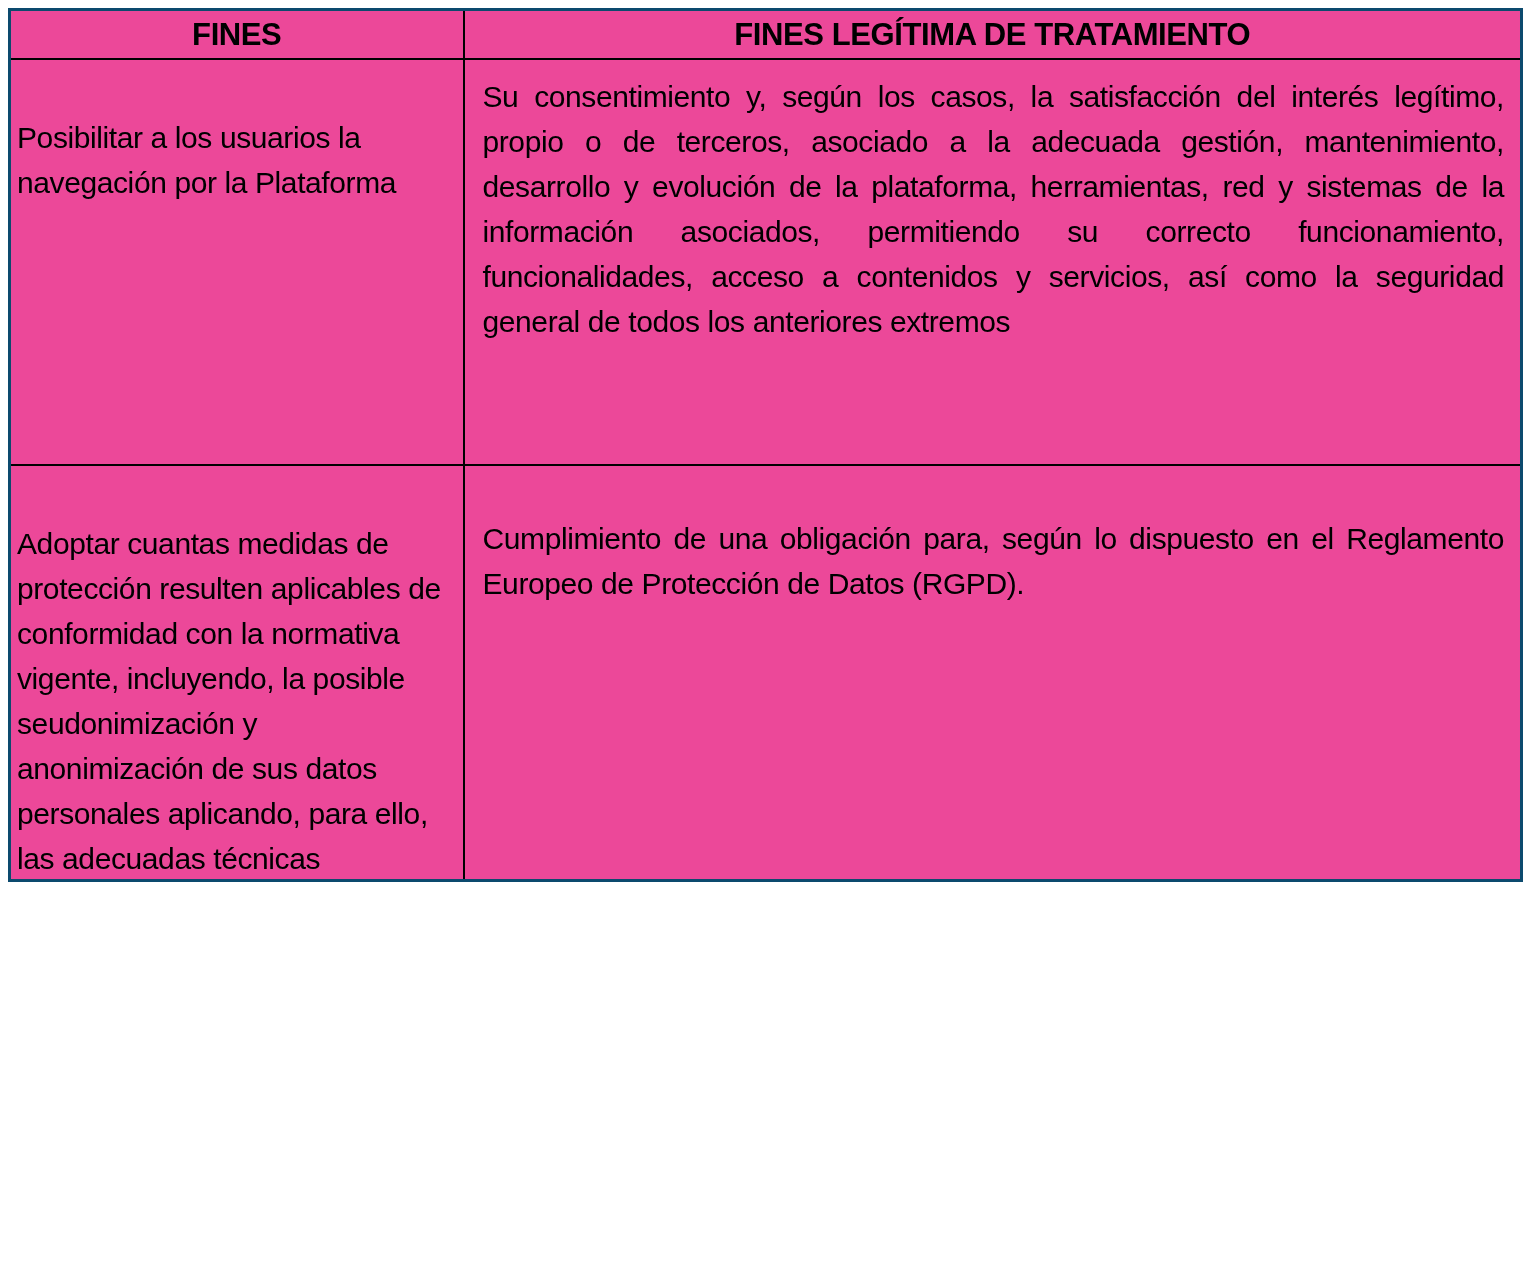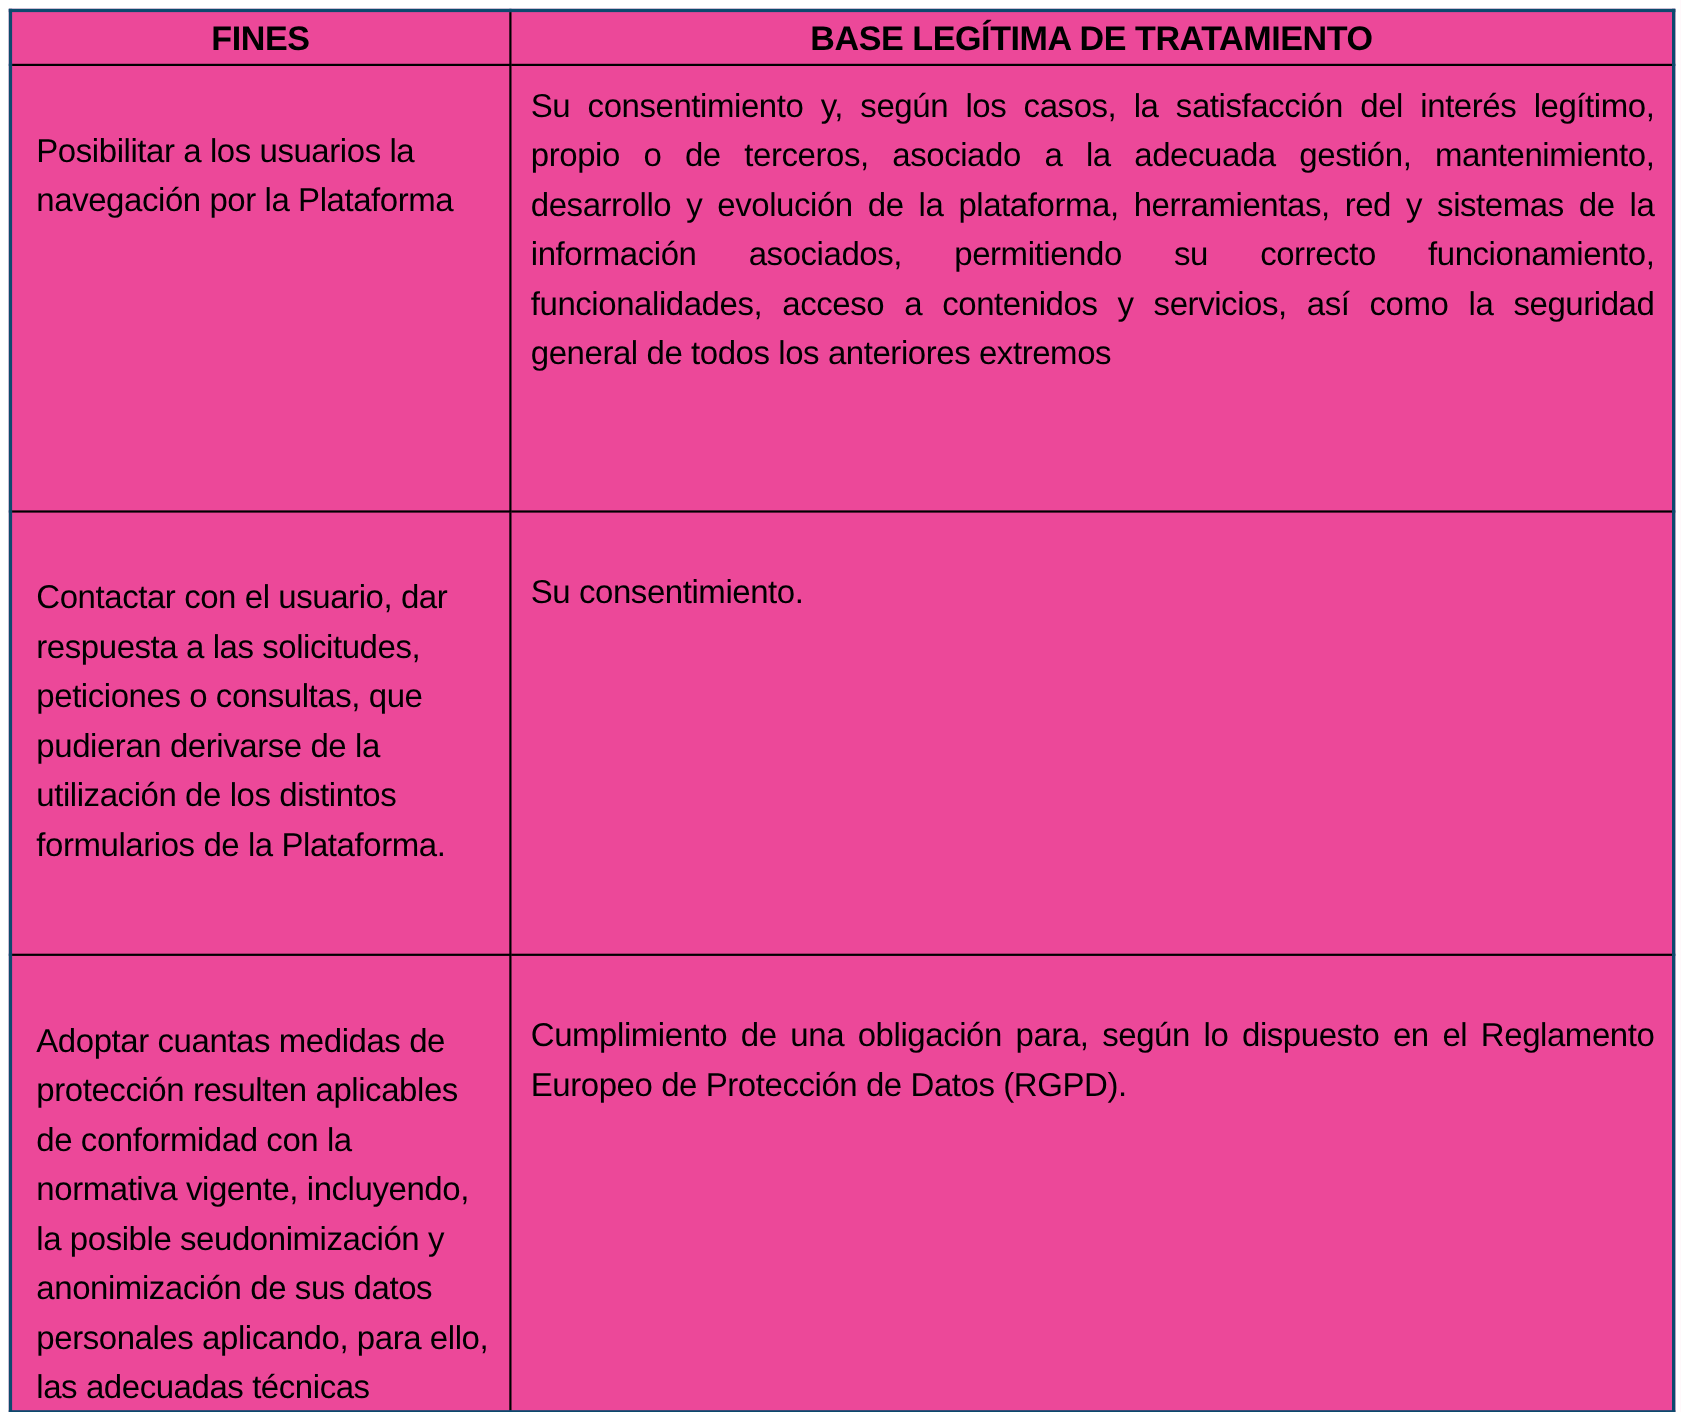--- a/index.html
+++ b/index.html
@@ -48,21 +48,21 @@
     font-size: 30px;
     line-height: 45px;
     letter-spacing: -0.4px;
   }
   
   .r1 .cell { height: 404px; }
   .r2 .cell { height: 401px; }
   .r3 .cell { height: 413px; }
   
   .cell.fin {
-    padding: 55px 14px 8px 22px;
+    padding: 55px 14px 8px 6px;
     text-align: left;
   }
   
   .cell.base {
     padding: 50px 16px 8px 18px;
     text-align: justify;
   }
   .r1 .cell.base {
     padding-top: 14px;
   }
@@ -75,39 +75,31 @@
     <colgroup>
       <col class="c1">
       <col class="c2">
     </colgroup>
     <thead>
       <tr>
         <th>
           <div class="cell">FINES</div>
         </th>
         <th>
-          <div class="cell">BASE LEGÍTIMA DE TRATAMIENTO</div>
+          <div class="cell">FINES LEGÍTIMA DE TRATAMIENTO</div>
         </th>
       </tr>
     </thead>
     <tbody>
       <tr class="r1">
         <td>
           <div class="cell fin">Posibilitar a los usuarios la navegación por la Plataforma</div>
         </td>
         <td>
           <div class="cell base">Su consentimiento y, según los casos, la satisfacción del interés legítimo, propio o de terceros, asociado a la adecuada gestión, mantenimiento, desarrollo y evolución de la plataforma, herramientas, red y sistemas de la información asociados, permitiendo su correcto funcionamiento, funcionalidades, acceso a contenidos y servicios, así como la seguridad general de todos los anteriores extremos</div>
-        </td>
-      </tr>
-      <tr class="r2">
-        <td>
-          <div class="cell fin">Contactar con el usuario, dar respuesta a las solicitudes, peticiones o consultas, que pudieran derivarse de la utilización de los distintos formularios de la Plataforma.</div>
-        </td>
-        <td>
-          <div class="cell base">Su consentimiento.</div>
         </td>
       </tr>
       <tr class="r3">
         <td>
           <div class="cell fin">Adoptar cuantas medidas de protección resulten aplicables de conformidad con la normativa vigente, incluyendo, la posible seudonimización y anonimización de sus datos personales aplicando, para ello, las adecuadas técnicas disponibles al efecto.</div>
         </td>
         <td>
           <div class="cell base">Cumplimiento de una obligación para, según lo dispuesto en el Reglamento Europeo de Protección de Datos (RGPD).</div>
         </td>
       </tr>

